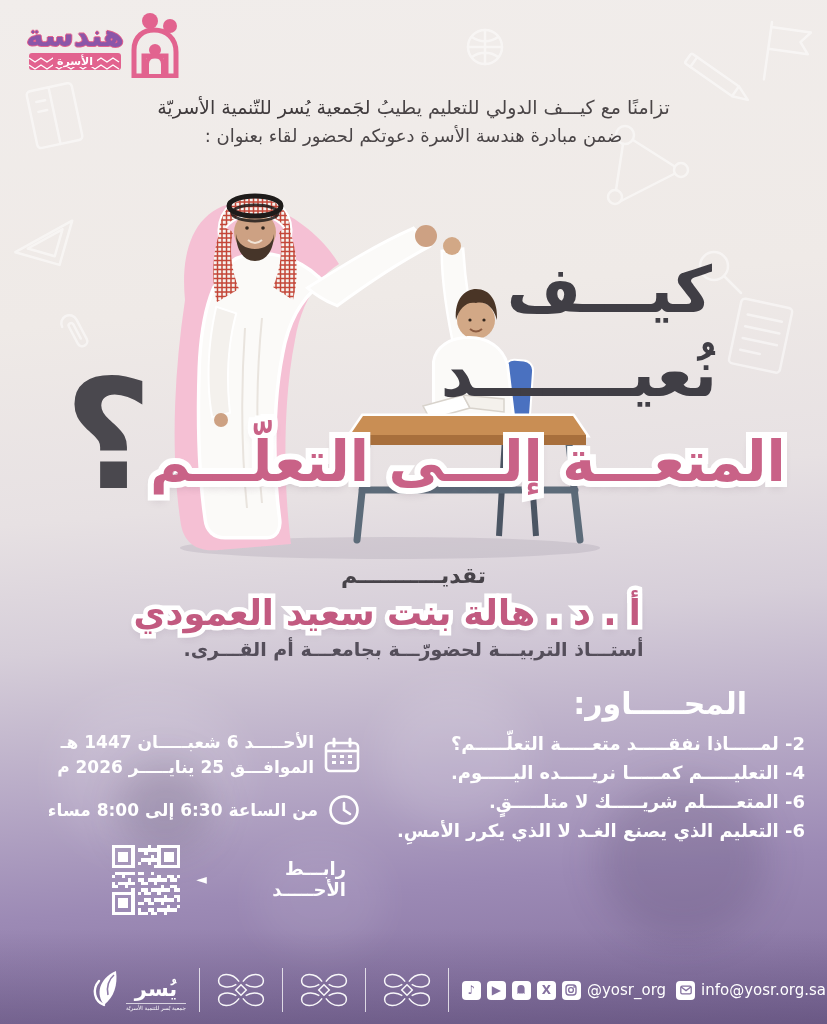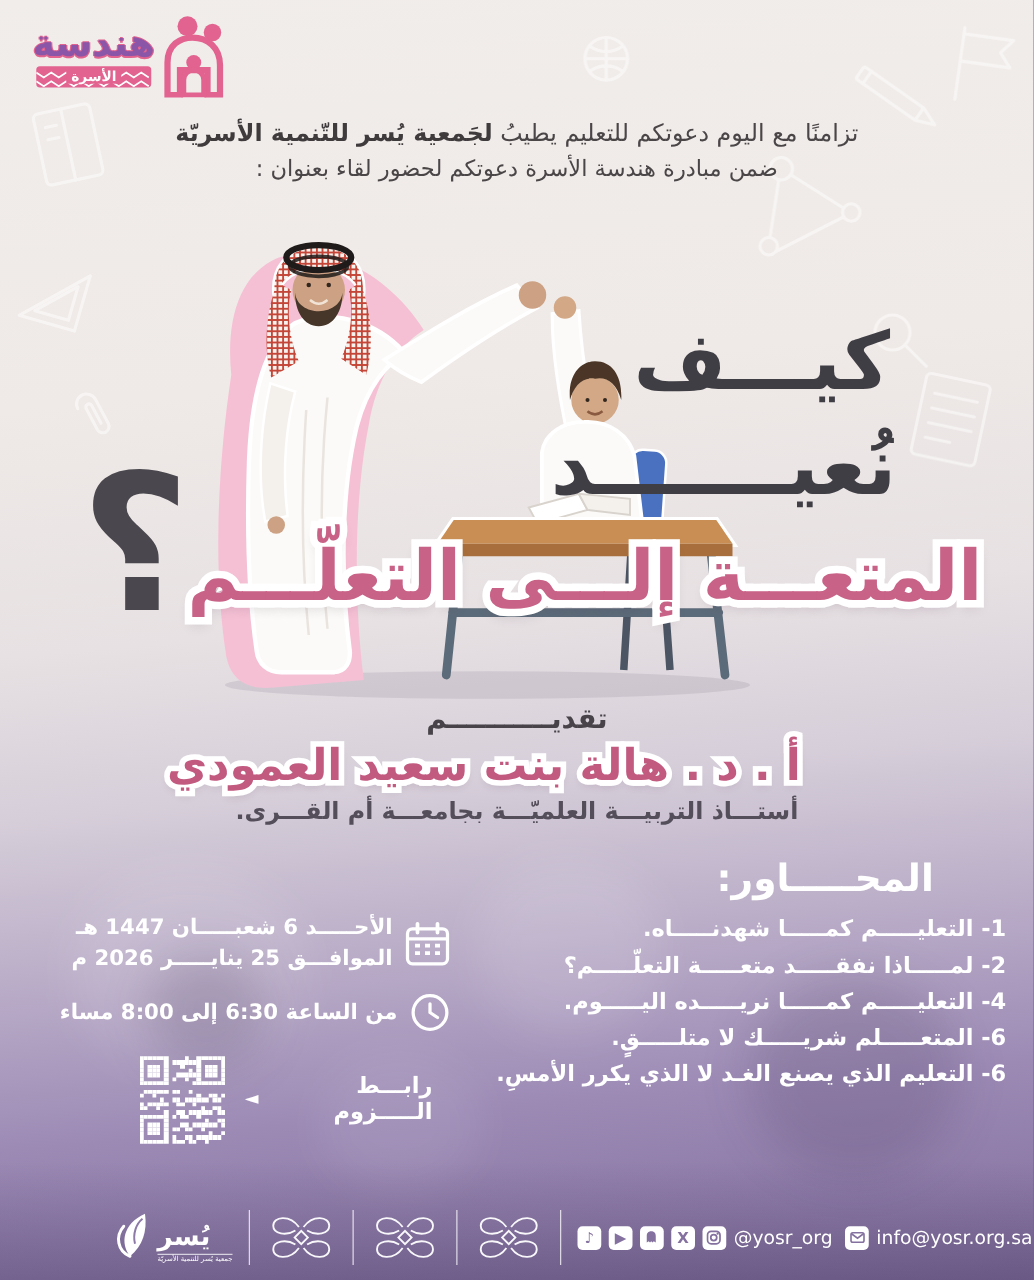--- a/index.html
+++ b/index.html
@@ -17,21 +17,21 @@
   .logo-textcol{display:flex;flex-direction:column;align-items:center;}
   .logo-title{font-size:30px;font-weight:bold;color:#8b56a8;line-height:1;
     text-shadow:-1px 0 #e2638f,1px 0 #e2638f,0 1px #e2638f,0 -1px #e2638f;}
   .logo-band{position:relative;margin-top:2px;background:#e2638f;border-radius:3px;
     width:92px;height:17px;display:flex;align-items:center;justify-content:center;}
   .logo-band svg{position:absolute;inset:0;width:100%;height:100%;}
   .logo-band span{position:relative;background:#e2638f;padding:0 4px;color:#fff;font-size:11px;font-weight:bold;line-height:1;}
   
   .intro{position:absolute;top:92px;left:0;right:0;text-align:center;color:#4a4547;}
   .intro .l1{font-size:19px;line-height:30px;margin:0;}
-  .intro .l1 b{font-weight:bold;color:#3f3a3c;}
+  .intro .l1 b{font-weight:normal;color:#3f3a3c;}
   .intro .l2{font-size:18px;line-height:28px;margin:0;}
   
   .t-dark{position:absolute;color:#403e45;font-weight:bold;line-height:1;direction:rtl;}
   .t1{top:258px;right:115px;font-size:64px;}
   .t2{top:342px;right:110px;font-size:64px;}
   .qmark{position:absolute;left:64px;top:360px;font-size:152px;line-height:1;color:#4a484e;font-weight:bold;}
   .outline-white{position:relative;display:block;direction:rtl;text-align:left;}
   .outline-white .back{position:absolute;left:0;top:0;width:100%;color:#fff;
     -webkit-text-stroke:12px #fff;text-shadow:0 5px 10px rgba(80,50,80,.25);}
   .outline-white .front{position:relative;}
@@ -62,21 +62,21 @@
     align-items:center;gap:8px;color:#fff;font-weight:bold;}
   .qr-label .txt{font-size:18px;direction:rtl;}
   .qr-label .arr{font-size:14px;line-height:1;}
   
   .footer-shade{position:absolute;left:0;right:0;bottom:0;height:95px;
     background:linear-gradient(180deg,rgba(60,45,90,0) 0%,rgba(60,45,90,.16) 55%,rgba(54,40,82,.28) 100%);}
   .footer{position:absolute;left:92px;right:20px;bottom:12px;display:flex;align-items:center;gap:13px;color:#fff;}
   .fsep{width:1px;height:44px;background:rgba(255,255,255,.75);flex:0 0 auto;}
   .orn{width:56px;height:44px;flex:0 0 auto;opacity:.95;}
   .yosr{display:flex;align-items:flex-end;gap:4px;flex:0 0 auto;}
-  .yosr-text{display:flex;flex-direction:column;align-items:flex-start;line-height:1;}
+  .yosr-text{display:flex;flex-direction:column;align-items:center;line-height:1;}
   .yosr-name{font-size:21px;font-weight:bold;}
   .yosr-tag{font-size:5.5px;margin-top:3px;border-top:1px solid rgba(255,255,255,.7);padding-top:2px;white-space:nowrap;}
   .social{display:flex;flex-direction:column;gap:4px;font-size:15px;}
   .social .row{display:flex;align-items:center;gap:6px;}
   .sicon{width:19px;height:19px;border-radius:4px;background:#fff;color:#84719f;display:flex;
     align-items:center;justify-content:center;font-size:12px;font-weight:bold;line-height:1;flex:0 0 auto;}
   .sicon svg{width:12px;height:12px;}
   .scircle{border-radius:50%;}
   .handle{margin-right:4px;}
 </style>
@@ -144,21 +144,21 @@
     <svg width="52" height="66" viewBox="0 0 52 66" aria-hidden="true">
       <circle cx="20" cy="9" r="8" fill="#e2638f"></circle>
       <circle cx="40" cy="14" r="7" fill="#e2638f"></circle>
       <path d="M4 64 V38 C4 24 14 18 24 18 C36 18 46 26 46 40 V64 H36 V44 H14 V64 Z" fill="none" stroke="#e2638f" stroke-width="5"></path>
       <circle cx="25" cy="38" r="6" fill="#e2638f"></circle>
       <path d="M17 64 V52 C17 47 21 44 25 44 C29 44 33 47 33 52 V64 Z" fill="none" stroke="#e2638f" stroke-width="4"></path>
     </svg>
   </div>
 
   <div class="intro">
-    <p class="l1" dir="rtl"><span>تزامنًا مع اليوم دعوتكم للتعليم  يطيبُ </span><b>لجَمعية يُسر للتّنمية الأسريّة</b></p>
+    <p class="l1" dir="rtl"><span>تزامنًا مع كيـــف الدولي للتعليم  يطيبُ </span><b>لجَمعية يُسر للتّنمية الأسريّة</b></p>
     <p class="l2" dir="rtl">ضمن مبادرة هندسة الأسرة دعوتكم لحضور لقاء بعنوان :</p>
   </div>
 
   <svg class="abs" style="left:105px;top:148px;" width="540" height="415" viewBox="0 0 540 415" aria-hidden="true">
     <defs>
       <pattern id="chk" width="9" height="9" patternUnits="userSpaceOnUse">
         <rect width="9" height="9" fill="#f6f3ef"></rect>
         <path d="M0 0H9 M0 4.5H9 M0 9H9 M0 0V9 M4.5 0V9 M9 0V9" stroke="#c44638" stroke-width="1.5"></path>
       </pattern>
     </defs>
@@ -212,27 +212,26 @@
     <span class="back">المتعـــة إلـــى التعلّـــم</span>
     <span class="front">المتعـــة إلـــى التعلّـــم</span>
   </div>
 
   <div class="presenter">
     <div class="p-label">تقديـــــــــــم</div>
     <div class="p-name outline-white">
       <span class="back">أ . د . هالة بنت سعيد العمودي</span>
       <span class="front">أ . د . هالة بنت سعيد العمودي</span>
     </div>
-    <div class="p-role">أستـــاذ التربيـــة العلميّـــة بجامعـــة أم القـــرى.</div>
+    <div class="p-role">أستـــاذ التربيـــة لحضورّـــة بجامعـــة أم القـــرى.</div>
   </div>
 
   <div class="topics">
     <h3>المحـــــاور:</h3>
     <ul>
-      <li>1- التعليـــــم كمـــــا شهدنـــــاه.</li>
       <li>2- لمـــــاذا نفقـــــد متعـــــة التعلّـــــم؟</li>
       <li>4- التعليـــــم كمـــــا نريـــــده اليـــــوم.</li>
       <li>6- المتعـــــلم شريـــــك لا متلـــــقٍ.</li>
       <li>6- التعليم الذي يصنع الغـد لا الذي يكرر الأمسِ.</li>
     </ul>
   </div>
 
   <div class="schedule">
     <div class="sched-row">
       <svg class="sched-icon" viewBox="0 0 36 36" aria-hidden="true">
@@ -464,21 +463,21 @@
       <div style="grid-area: 21 / 6;"></div>
       <div style="grid-area: 21 / 7;"></div>
       <div style="grid-area: 21 / 9;"></div>
       <div style="grid-area: 21 / 10;"></div>
       <div style="grid-area: 21 / 11;"></div>
       <div style="grid-area: 21 / 13;"></div>
       <div style="grid-area: 21 / 14;"></div>
       <div style="grid-area: 21 / 17;"></div>
     </div>
   <div class="qr-label">
-    <span class="txt">رابـــط الـــــزوم</span>
+    <span class="txt">رابـــط الأحـــــد</span>
     <span class="arr">◄</span>
   </div>
 
   <div class="footer-shade"></div>
   <svg width="0" height="0" style="position:absolute">
       <defs>
     <symbol id="orn" viewBox="0 0 60 44">
       <g fill="none" stroke="#fff" stroke-width="1.6">
         <path d="M28 13 C20 2 6 4 6 12 C6 19 17 21 25 16"></path>
         <path d="M32 13 C40 2 54 4 54 12 C54 19 43 21 35 16"></path>

